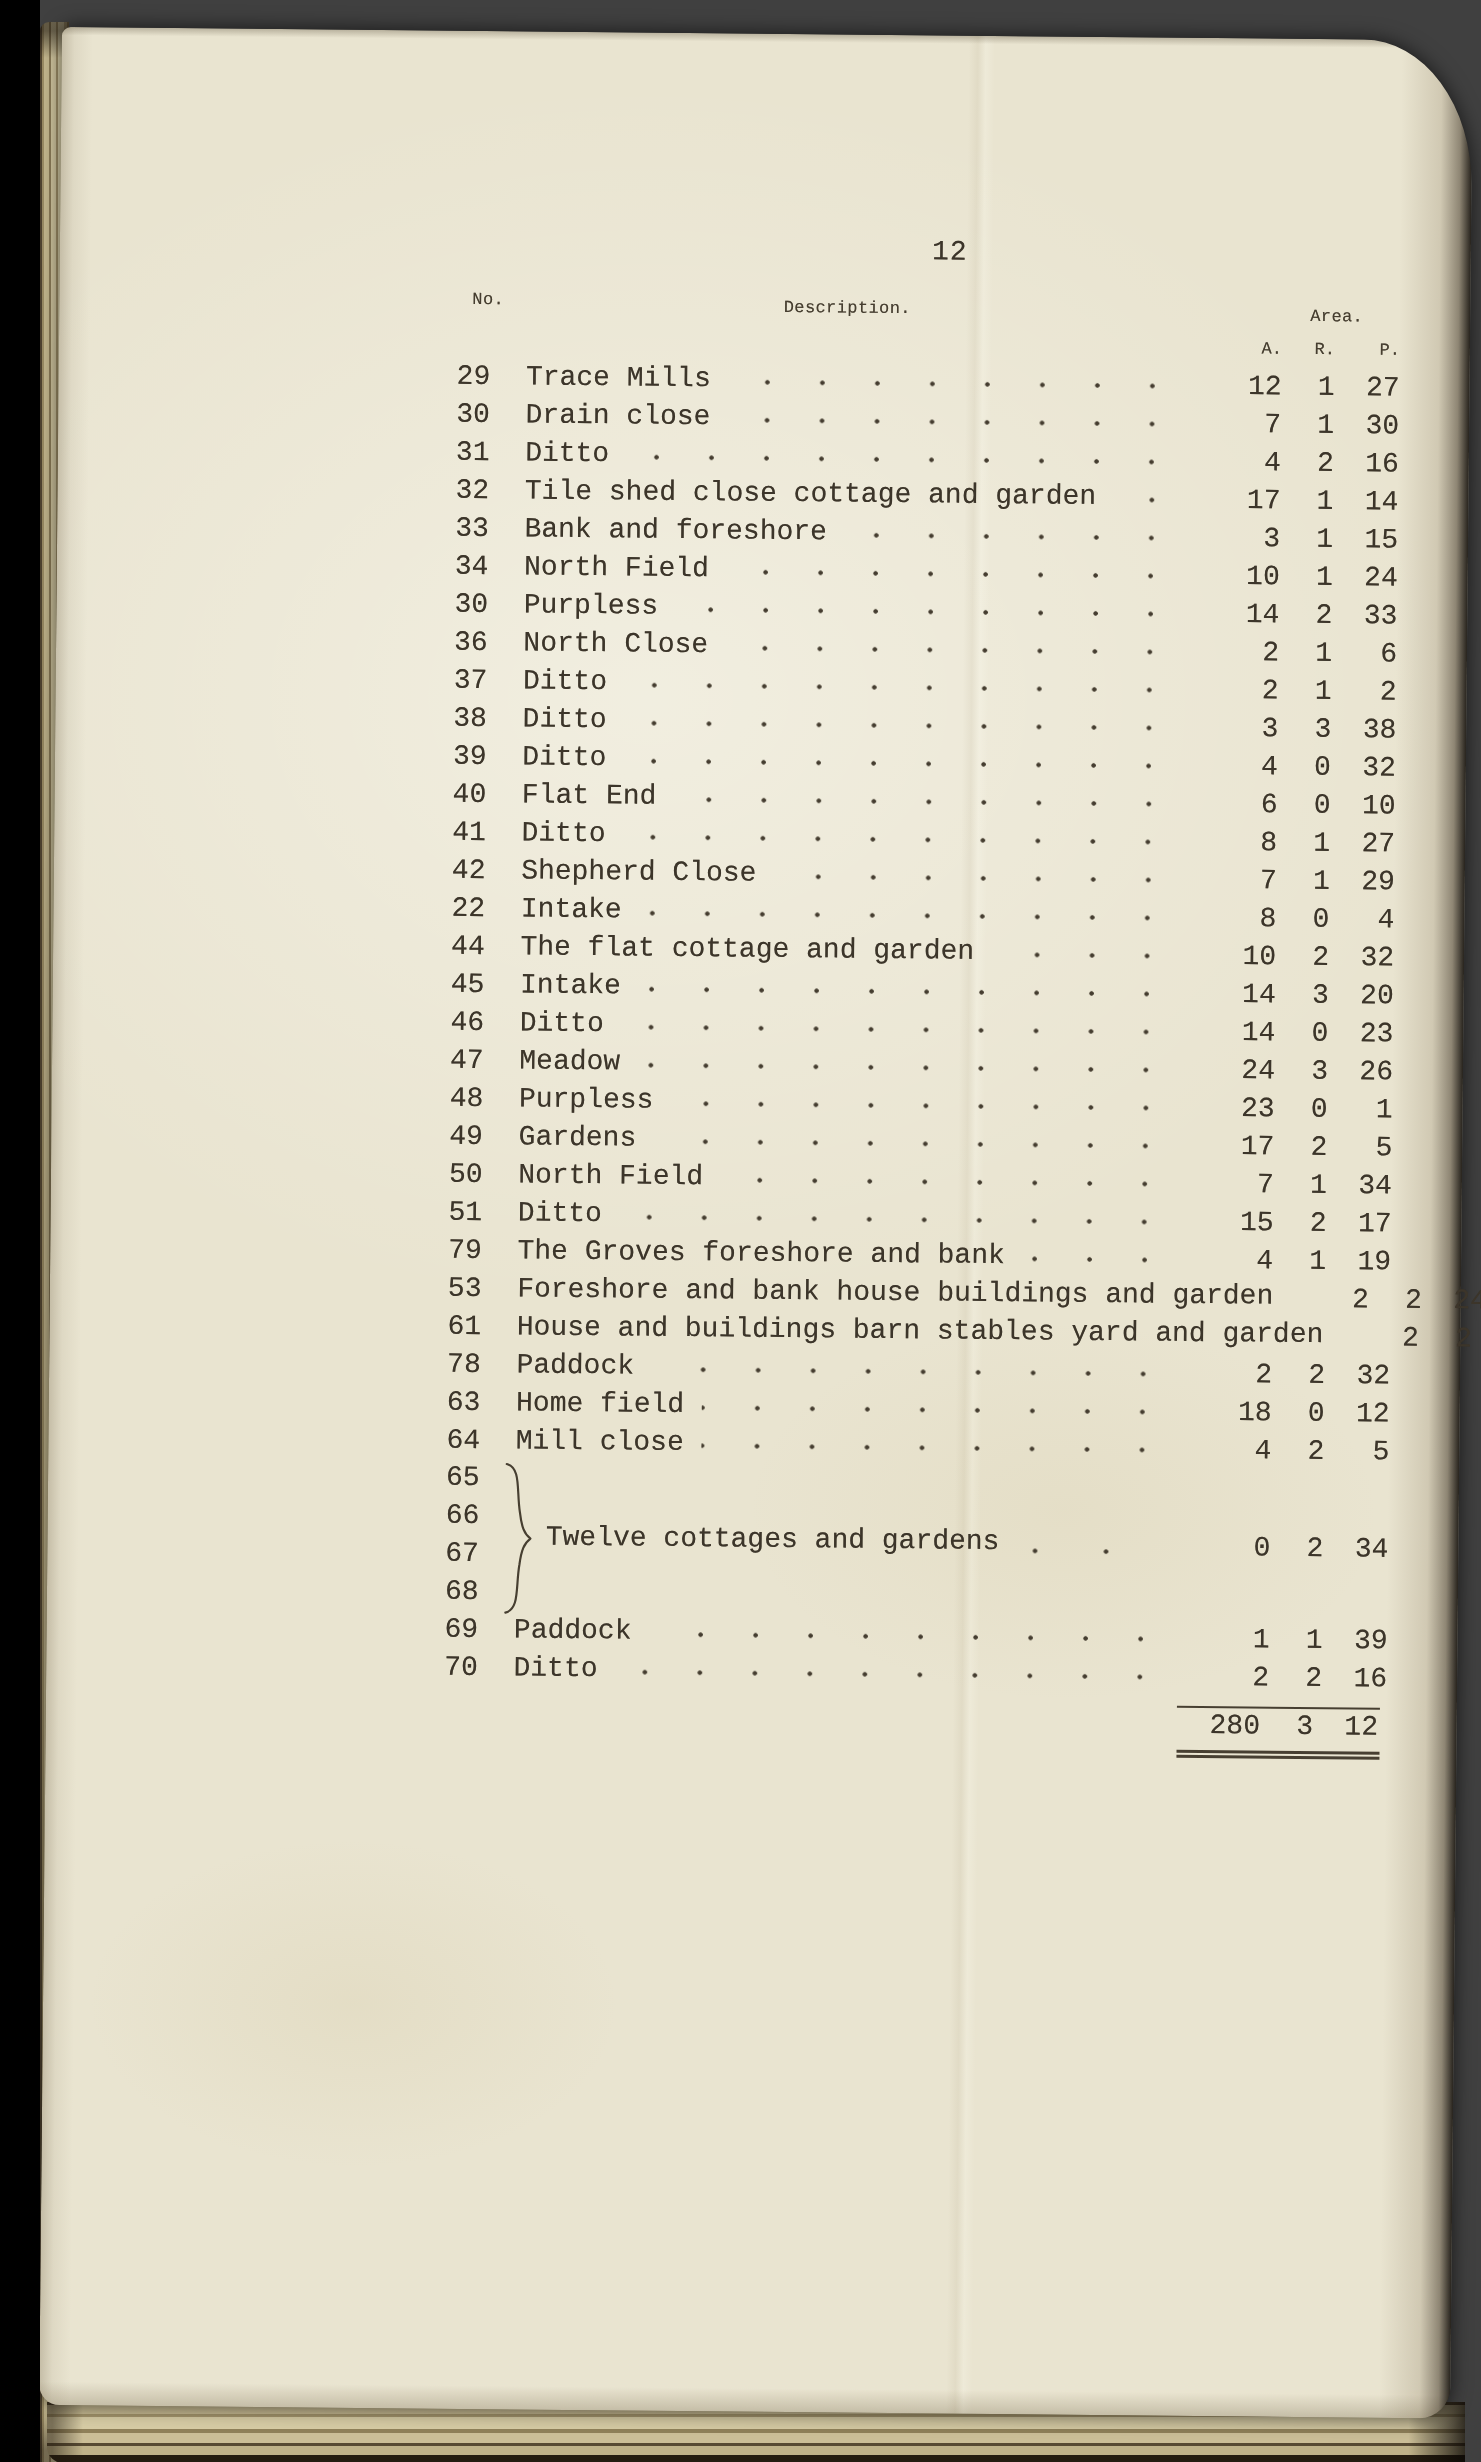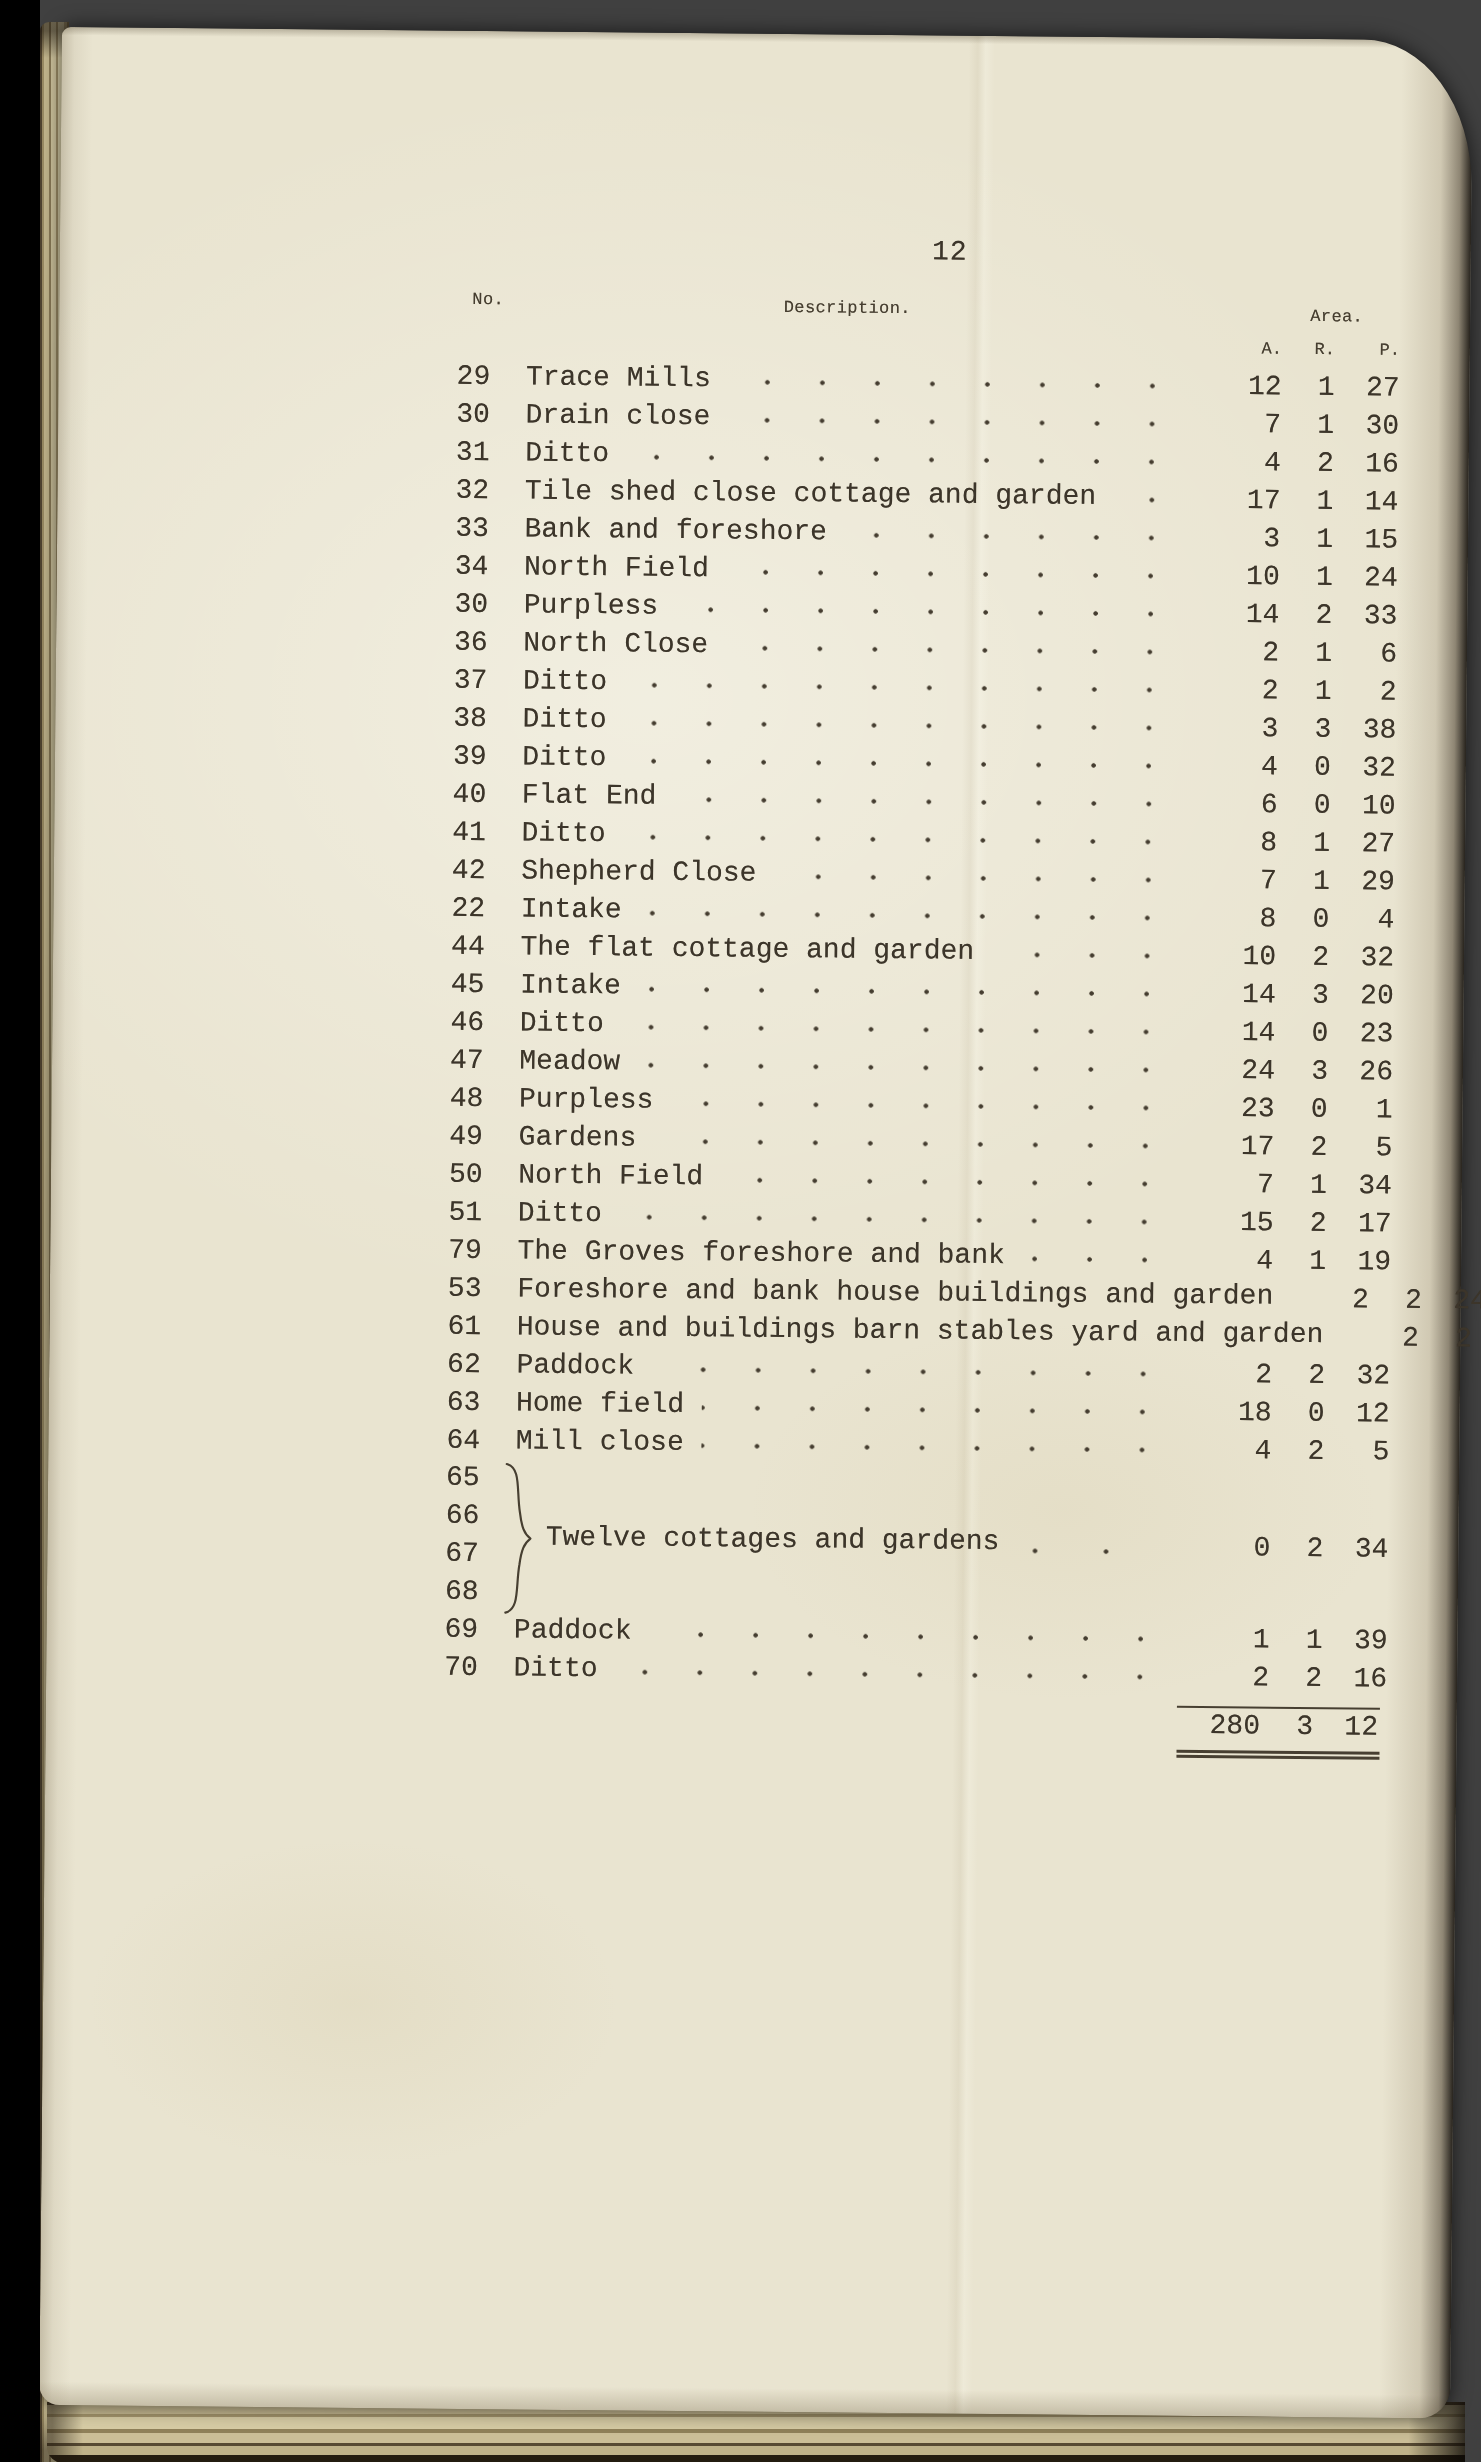--- a/index.html
+++ b/index.html
@@ -302,21 +302,21 @@
   </div>
           <div class="row ink">
     <span class="c-no">61</span>
     <span class="c-desc">House and buildings barn stables yard and garden</span>
     <span class="leader"></span>
     <span class="c-a">2</span>
     <span class="c-r">2</span>
     <span class="c-p">5</span>
   </div>
           <div class="row ink">
-    <span class="c-no">62</span>
+    <span class="c-no">78</span>
     <span class="c-desc">Paddock</span>
     <span class="leader"></span>
     <span class="c-a">2</span>
     <span class="c-r">2</span>
     <span class="c-p">32</span>
   </div>
           <div class="row ink">
     <span class="c-no">63</span>
     <span class="c-desc">Home field</span>
     <span class="leader"></span>

